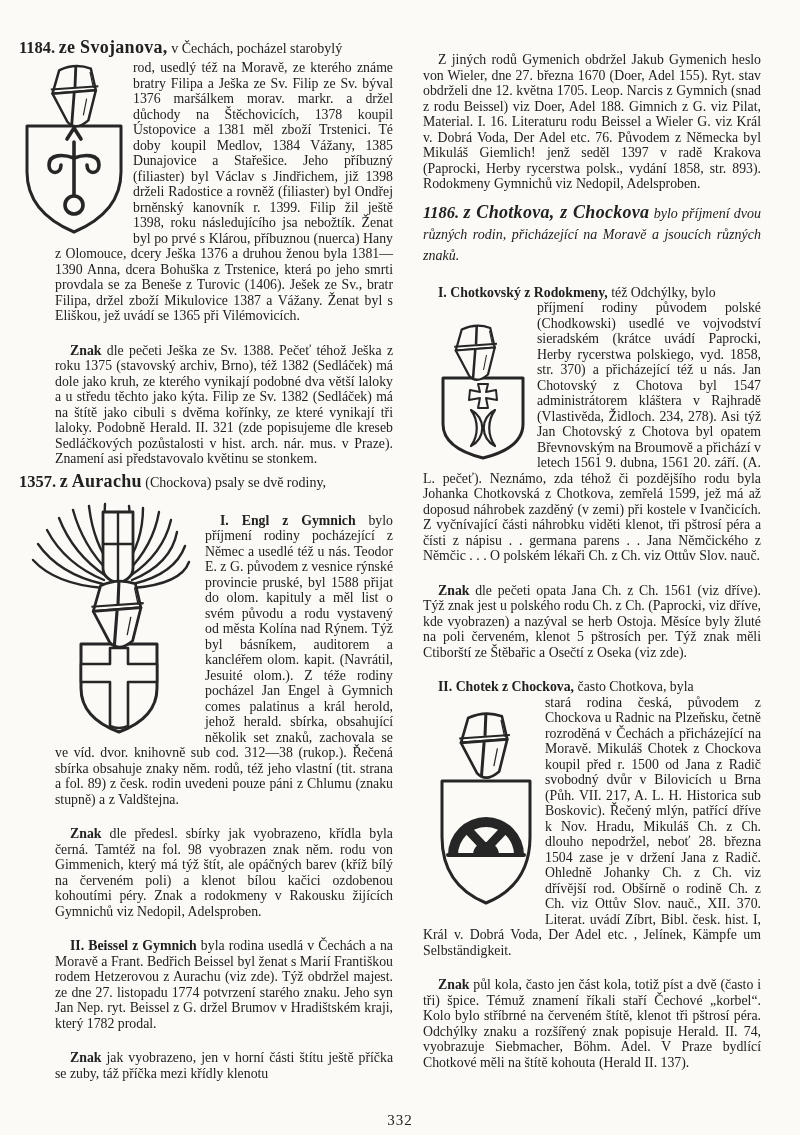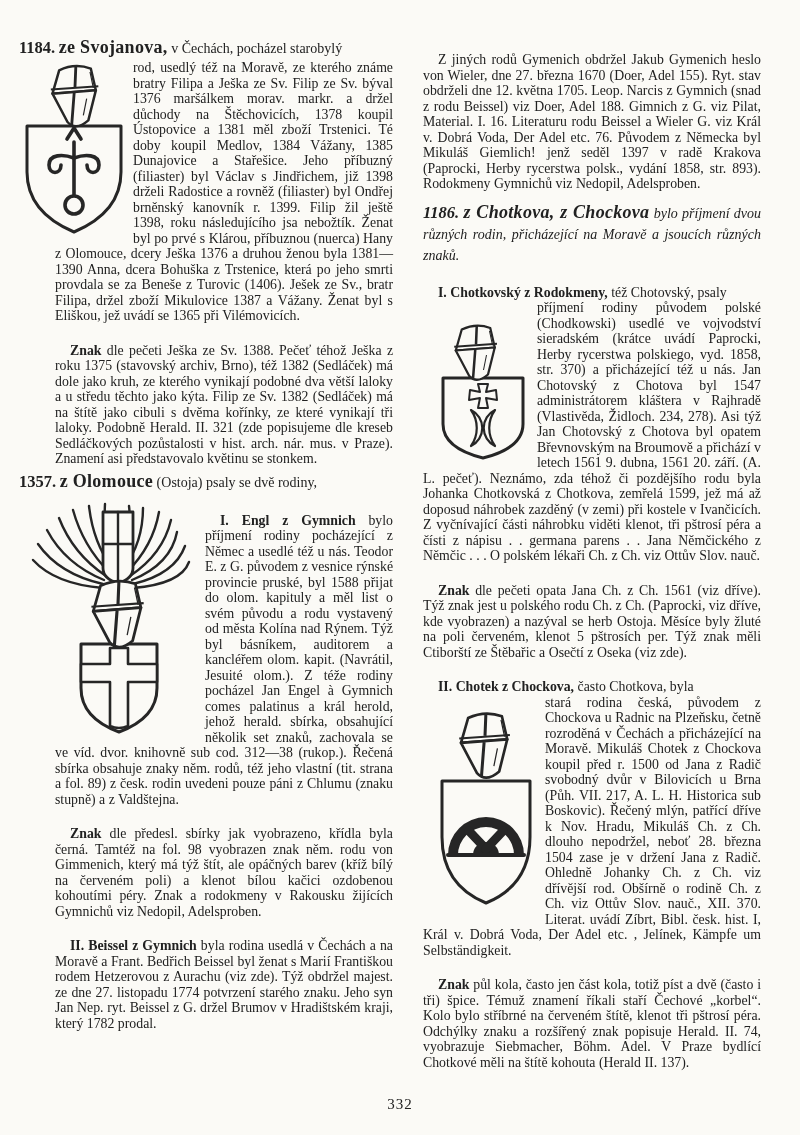--- a/index.html
+++ b/index.html
@@ -14,21 +14,21 @@
   .headline .num{font-weight:700;font-size:16.5px;}
   .headline .fam{font-weight:700;font-size:18px;letter-spacing:.3px;}
   .hang{margin-left:-36px;}
   b.lead{font-weight:700;}
   .fig{float:left;}
   .fig svg{display:block;width:100%;height:100%;}
   .fig1{width:104px;height:176px;margin:2px 8px 0 -34px;}
   .fig2{width:170px;height:240px;margin:2px 10px 0 -30px;}
   .fig3{width:88px;height:160px;margin:2px 10px 0 16px;}
   .fig4{width:98px;height:224px;margin:2px 10px 0 14px;}
-  .pageno{position:absolute;bottom:22px;left:0;right:0;text-align:center;
+  .pageno{position:absolute;bottom:6px;left:0;right:0;text-align:center;
           font-size:15px;letter-spacing:1px;}
   .ln{stroke:#262626;fill:none;stroke-linecap:round;stroke-linejoin:round;}
   .pc{stroke:#262626;fill:#fbfaf6;stroke-linejoin:round;}
 </style>
 </head>
 <body>
 
 <svg width="0" height="0" style="position:absolute" aria-hidden="true">
   <defs>
     <symbol id="helm" viewBox="0 0 72 84">
@@ -71,22 +71,22 @@
         <span>rod, usedlý též na Moravě, ze kterého známe bratry Filipa a Ješka ze Sv. Filip ze Sv. býval 1376 maršálkem morav. markr. a držel důchody na Štěchovicích, 1378 koupil Ústopovice a 1381 měl zboží Trstenici. Té doby koupil Medlov, 1384 Vážany, 1385 Dunajovice a Stařešice. Jeho příbuzný (filiaster) byl Václav s Jindřichem, již 1398 drželi Radostice a rovněž (filiaster) byl Ondřej brněnský kanovník r. 1399. Filip žil ještě 1398, roku následujícího jsa nebožtík. Ženat byl po prvé s Klárou, příbuznou (nuerca) Hany z Olomouce, dcery Ješka 1376 a druhou ženou byla 1381—1390 Anna, dcera Bohuška z Trstenice, která po jeho smrti provdala se za Beneše z Turovic (1406). Ješek ze Sv., bratr Filipa, držel zboží Mikulovice 1387 a Vážany. Ženat byl s Eliškou, jež uvádí se 1365 při Vilémovicích.</span>
       </div>
 
       <div class="para ind sp">
         <b class="lead">Znak</b>
         <span>dle pečeti Ješka ze Sv. 1388. Pečeť téhož Ješka z roku 1375 (stavovský archiv, Brno), též 1382 (Sedláček) má dole jako kruh, ze kterého vynikají podobné dva větší laloky a u středu těchto jako kýta. Filip ze Sv. 1382 (Sedláček) má na štítě jako cibuli s dvěma kořínky, ze které vynikají tři laloky. Podobně Herald. II. 321 (zde popisujeme dle kreseb Sedláčkových pozůstalosti v hist. arch. nár. mus. v Praze). Znamení asi představovalo květinu se stonkem.</span>
       </div>
 
       <div class="headline hang">
         <span class="num">1357.</span>
-        <span class="fam">z Olomouce</span>
-        <span class="rest">(Ostoja) psaly se dvě rodiny,</span>
+        <span class="fam">z Aurachu</span>
+        <span class="rest">(Chockova) psaly se dvě rodiny,</span>
       </div>
 
       <div class="para">
         <span class="fig fig2">
           <svg viewBox="0 0 170 240">
             <g class="ln" stroke-width="2.4">
               <path d="M78,92 Q30,88 8,64"></path>
                 <path d="M78,88 Q34,78 13,48"></path>
               <path d="M79,84 Q40,68 22,34"></path>
                 <path d="M81,80 Q48,58 34,22"></path>
@@ -120,38 +120,42 @@
       <div class="para ind sp">
         <b class="lead">Znak</b>
         <span>dle předesl. sbírky jak vyobrazeno, křídla byla černá. Tamtéž na fol. 98 vyobrazen znak něm. rodu von Gimmenich, který má týž štít, ale opáčných barev (kříž bílý na červeném poli) a klenot bílou kačici ozdobenou kohoutími péry. Znak a rodokmeny v Rakousku žijících Gymnichů viz Nedopil, Adelsproben.</span>
       </div>
 
       <div class="para ind sp">
         <b class="lead">II. Beissel z Gymnich</b>
         <span>byla rodina usedlá v Čechách a na Moravě a Frant. Bedřich Beissel byl ženat s Marií Františkou rodem Hetzerovou z Aurachu (viz zde). Týž obdržel majest. ze dne 27. listopadu 1774 potvrzení starého znaku. Jeho syn Jan Nep. ryt. Beissel z G. držel Brumov v Hradištském kraji, který 1782 prodal.</span>
       </div>
 
+      <div class="para ind sp">
+        <b class="lead">Znak</b>
+        <span>jak vyobrazeno, jen v horní části štítu ještě příčka se zuby, táž příčka mezi křídly klenotu</span>
+      </div>
     </div>
 
     <div class="col">
 
 
       <div class="para ind sp">
         <span>Z jiných rodů Gymenich obdržel Jakub Gymenich heslo von Wieler, dne 27. března 1670 (Doer, Adel 155). Ryt. stav obdrželi dne 12. května 1705. Leop. Narcis z Gymnich (snad z rodu Beissel) viz Doer, Adel 188. Gimnich z G. viz Pilat, Material. I. 16. Literaturu rodu Beissel a Wieler G. viz Král v. Dobrá Voda, Der Adel etc. 76. Původem z Německa byl Mikuláš Giemlich! jenž seděl 1397 v radě Krakova (Paprocki, Herby rycerstwa polsk., vydání 1858, str. 893). Rodokmeny Gymnichů viz Nedopil, Adelsproben.</span>
       </div>
 
       <div class="headline" style="margin-top:10px;font-style:italic;">
         <span class="num">1186.</span>
         <span class="fam">z Chotkova, z Chockova</span>
         <span class="rest">bylo příjmení dvou různých rodin, přicházející na Moravě a jsoucích různých znaků.</span>
       </div>
 
       <div class="para ind sp">
         <b class="lead">I. Chotkovský z Rodokmeny,</b>
-        <span>též Chotovský, psaly</span>
+        <span>též Odchýlky, bylo</span>
       </div>
 
       <div class="para">
         <span class="fig fig3">
           <svg viewBox="0 0 88 160">
             <path class="pc" stroke-width="3" d="M4,76 L84,76 L84,122 Q84,146 44,156 Q4,146 4,122 Z"></path>
             <path class="pc" stroke-width="2" d="M39,82 L49,82 L47,90 L57,88 L58,98 L47,96 L49,106 L39,106 L41,96 L30,98 L31,88 L41,90 Z"></path>
             <path class="pc" stroke-width="2.2" d="M32,108 A20,20 0 0 1 32,144 A31,31 0 0 0 32,108 Z"></path>
             <path class="pc" stroke-width="2.2" d="M56,108 A20,20 0 0 0 56,144 A31,31 0 0 1 56,108 Z"></path>
             <use href="#helm" x="10" y="20" width="54" height="63"></use>

